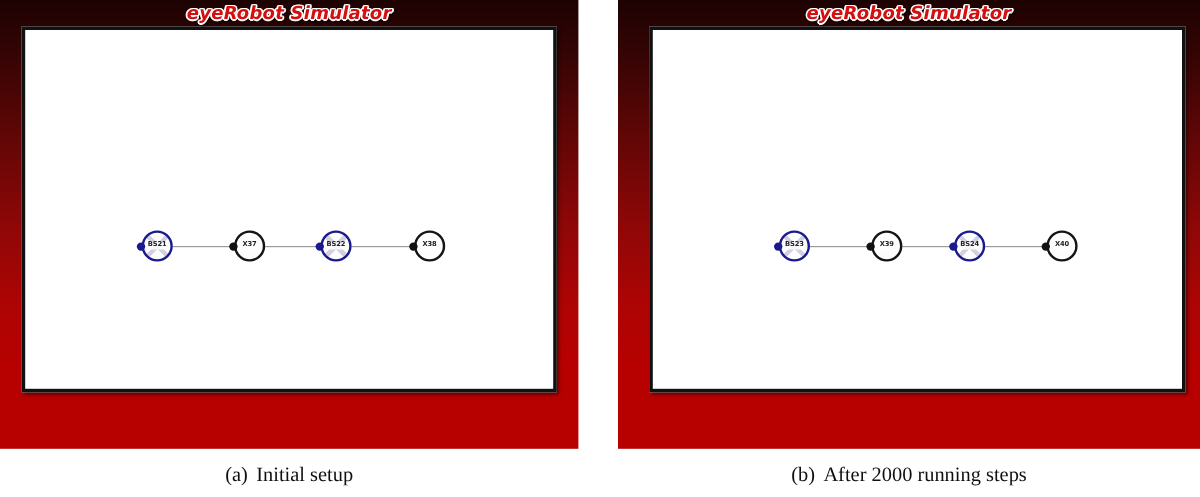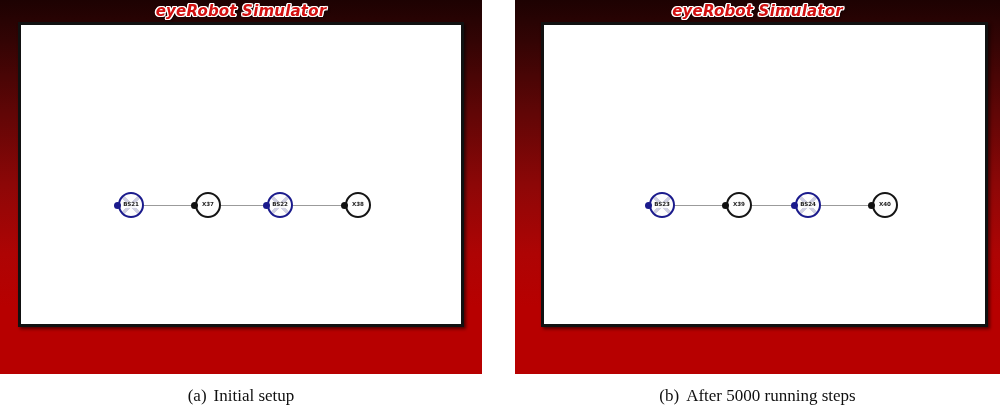--- a/index.html
+++ b/index.html
@@ -243,16 +243,16 @@
     </div>
   </div>
 
   <div class="caption left">
     <span class="tag">(a)</span>
     <span>Initial setup</span>
   </div>
 
   <div class="caption right">
     <span class="tag">(b)</span>
-    <span>After 5000 running steps</span>
+    <span>After 2000 running steps</span>
   </div>
 
 </div>
 
 </body></html>

